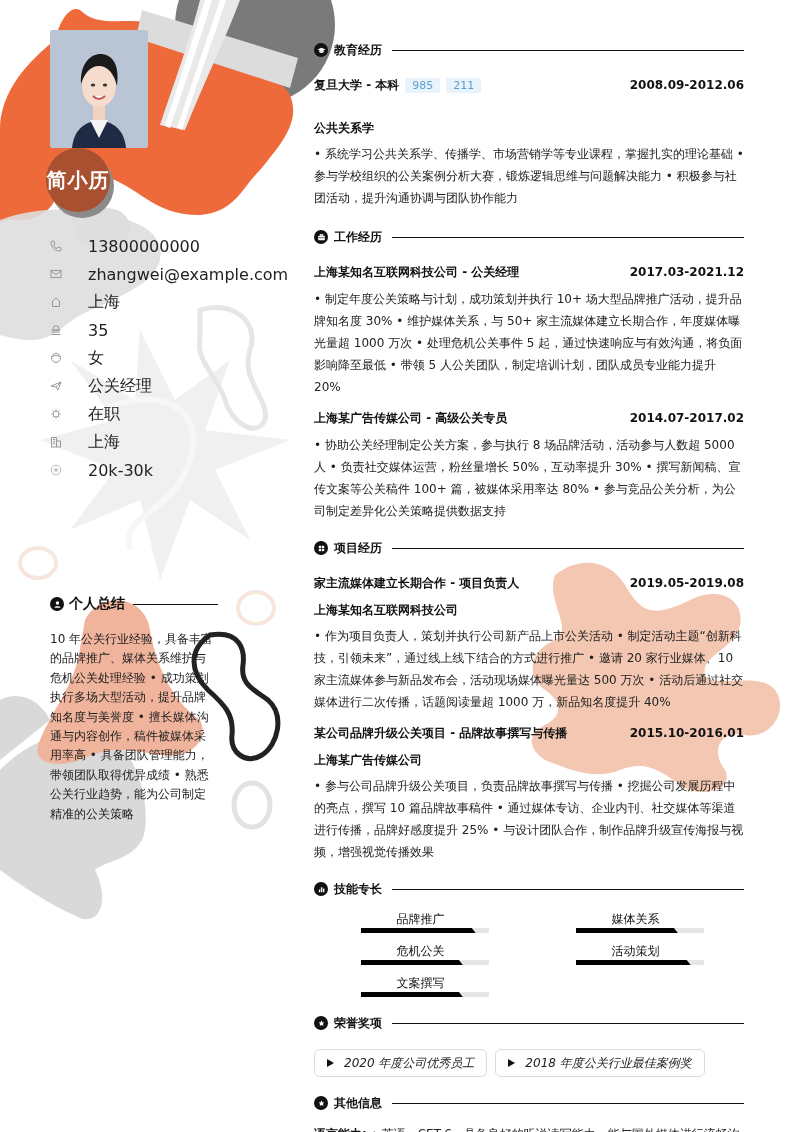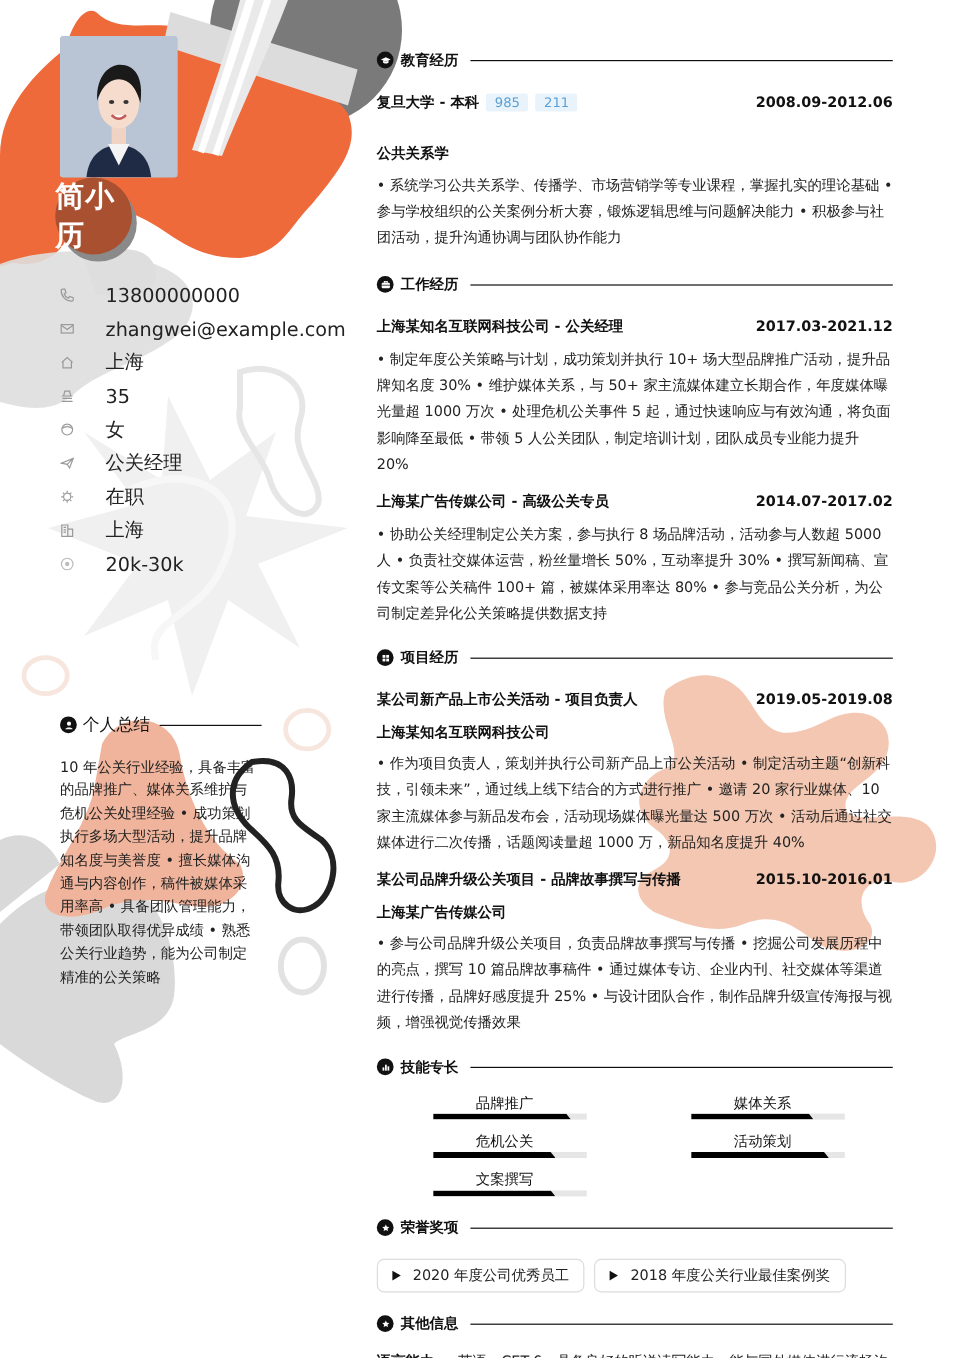--- a/index.html
+++ b/index.html
@@ -5,52 +5,52 @@
   * { box-sizing: border-box; margin: 0; padding: 0; }
   html, body { width: 794px; height: 1132px; overflow: hidden; background: #ffffff; }
   body { position: relative; font-family: "DejaVu Sans", "Liberation Sans", sans-serif; color: #222; font-size: 12px; }
 
   .bg { position: absolute; left: 0; top: 0; width: 794px; height: 1132px; z-index: 0; }
 
   
   .sidebar { position: absolute; left: 0; top: 0; width: 300px; height: 1132px; z-index: 2; }
   .photo { position: absolute; left: 50px; top: 30px; width: 98px; height: 118px; border-radius: 3px; background: linear-gradient(180deg,#bcc6d6 0%, #b3bfd0 100%); overflow: hidden; }
   .name-disc { position: absolute; left: 46px; top: 148px; width: 64px; height: 64px; border-radius: 50%; background: #a8502f; box-shadow: 4px 6px 0 0 #8a8a8a; display:flex; align-items:center; justify-content:center; }
-  .name-disc span { color: #fff; font-size: 24px; font-weight: bold; letter-spacing: 1px; }
+  .name-disc span { color: #fff; font-size: 20px; font-weight: bold; letter-spacing: 1px; }
 
   .contacts { position: absolute; left: 50px; top: 232px; width: 220px; }
   .contact { height: 28px; display: flex; align-items: center; font-size: 16px; color: #222; gap: 18px; }
   .contact .ic { width: 12px; height: 12px; margin-right: 8px; color: #999; display:flex; align-items:center; justify-content:center; }
   .contact .ic svg { width: 12px; height: 12px; }
 
   .summary-head { position: absolute; left: 50px; top: 595px; width: 168px; display: flex; align-items: center; }
   .sec-ic { width: 14px; height: 14px; border-radius: 50%; background: #111; display:flex; align-items:center; justify-content:center; flex: none; }
   .sec-ic svg { width: 9px; height: 9px; }
-  .summary-head .title { font-size: 14px; font-weight: normal; margin-left: 5px; color: #111; white-space: nowrap; }
+  .summary-head .title { font-size: 14px; font-weight: bold; margin-left: 5px; color: #111; white-space: nowrap; }
   .summary-head .line { flex: 1; height: 1px; background: #111; margin-left: 8px; }
   .summary-body { position: absolute; left: 50px; top: 630px; width: 164px; font-size: 12px; line-height: 19.4px; color: #222; }
 
   
   .main { position: absolute; left: 314px; top: 38px; width: 430px; z-index: 2; }
   .section-head { display: flex; align-items: center; height: 24px; }
   .section-head .title { font-size: 12px; font-weight: bold; margin-left: 6px; color: #111; white-space: nowrap; }
   .section-head .line { flex: 1; height: 1px; background: #111; margin-left: 10px; }
   .entry-row { display: flex; justify-content: space-between; align-items: center; height: 24px; font-size: 12px; font-weight: bold; color: #111; }
   .entry-sub { height: 22px; font-size: 12px; font-weight: bold; color: #111; display:flex; align-items:center;margin-top:20px; }
   .tag { display: inline-block; background: #e8f3fb; color: #5a9fd4; font-weight: normal; font-size: 11px; padding: 1px 7px; margin-left: 6px; border-radius: 2px; }
   .desc { font-size: 12px; line-height: 22px; color: #222; margin-top: 4px; }
 
   .skills { display: grid; grid-template-columns: 221px 209px; row-gap: 10px; margin-top: 10px; }
   .skill { display: flex; align-items: center; height: 22px; flex-direction: column; }
   .skill .lbl { font-size: 12px; width: 56px; color: #111; white-space: nowrap; }
   .skill .bar { width: 128px; height: 12px; background: #e6e6e6; position: relative; overflow: hidden; }
   .skill .bar .fill { position: absolute; left: 0; top: 0; bottom: 0; background: #000; clip-path: polygon(0 0, 100% 0, calc(100% + 0px) 100%, 0 100%); }
 
   .awards { display: flex; gap: 8px; margin-top: 14px; margin-bottom: 14px; }
-  .award { border: 1px solid #dcdcdc; border-radius: 6px; background: rgba(255,255,255,0.85); height: 28px; display: flex; align-items: center; padding: 0 12px 0 12px; font-size: 12px; color: #222; }
+  .award { border: 1px solid #dcdcdc; border-radius: 6px; background: rgba(255,255,255,0.85); height: 28px; display: flex; align-items: center; padding: 0 12px 0 12px; font-size: 12px; color: #222; font-style: italic; }
   .award .tri { width: 0; height: 0; border-left: 7px solid #111; border-top: 4.5px solid transparent; border-bottom: 4.5px solid transparent; margin-right: 10px; }
 
   .other-row { display: flex; margin-top: 10px; font-size: 12px; line-height: 19px; }
   .other-row .k { font-weight: bold; white-space: nowrap; color: #111; }
   .other-row .v { color: #222; }
 </style>
 </head>
 <body>
 
 <svg class="bg" viewBox="0 0 794 1132" xmlns="http://www.w3.org/2000/svg">
@@ -252,21 +252,21 @@
             <rect x="2" y="2" width="2.6" height="2.6" fill="#fff"></rect>
             <rect x="5.4" y="2" width="2.6" height="2.6" fill="#fff"></rect>
             <rect x="2" y="5.4" width="2.6" height="2.6" fill="#fff"></rect>
             <rect x="5.4" y="5.4" width="2.6" height="2.6" fill="#fff"></rect>
           </svg>
         </span>
       <span class="title">项目经历</span>
       <span class="line"></span>
     </div>
     <div class="entry-row" style="margin-top:11px">
-      <span>某公司新产品上市公关活动 - 项目负责人</span>
+      <span>家主流媒体建立长期合作 - 项目负责人</span>
       <span>2019.05-2019.08</span>
     </div>
     <div class="entry-sub" style="margin-top:4px">上海某知名互联网科技公司</div>
     <div class="desc">• 作为项目负责人，策划并执行公司新产品上市公关活动 • 制定活动主题“创新科技，引领未来”，通过线上线下结合的方式进行推广 • 邀请 20 家行业媒体、10 家主流媒体参与新品发布会，活动现场媒体曝光量达 500 万次 • 活动后通过社交媒体进行二次传播，话题阅读量超 1000 万，新品知名度提升 40%</div>
     <div class="entry-row" style="margin-top:8px">
       <span>某公司品牌升级公关项目 - 品牌故事撰写与传播</span>
       <span>2015.10-2016.01</span>
     </div>
     <div class="entry-sub" style="margin-top:4px">上海某广告传媒公司</div>
     <div class="desc">• 参与公司品牌升级公关项目，负责品牌故事撰写与传播 • 挖掘公司发展历程中的亮点，撰写 10 篇品牌故事稿件 • 通过媒体专访、企业内刊、社交媒体等渠道进行传播，品牌好感度提升 25% • 与设计团队合作，制作品牌升级宣传海报与视频，增强视觉传播效果</div>

